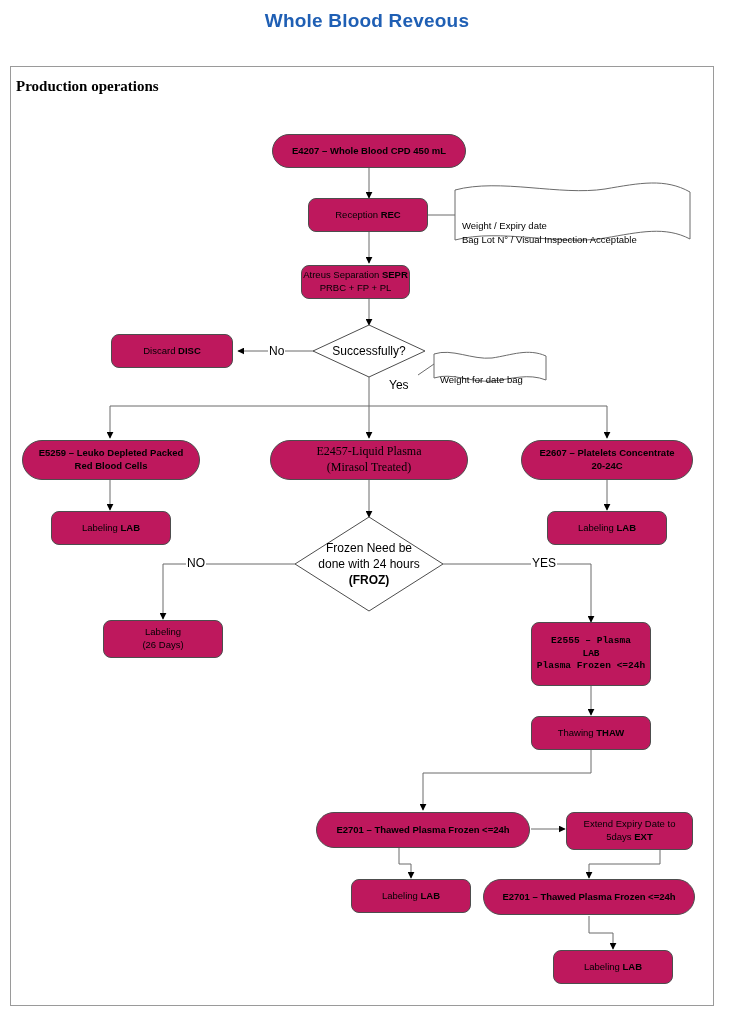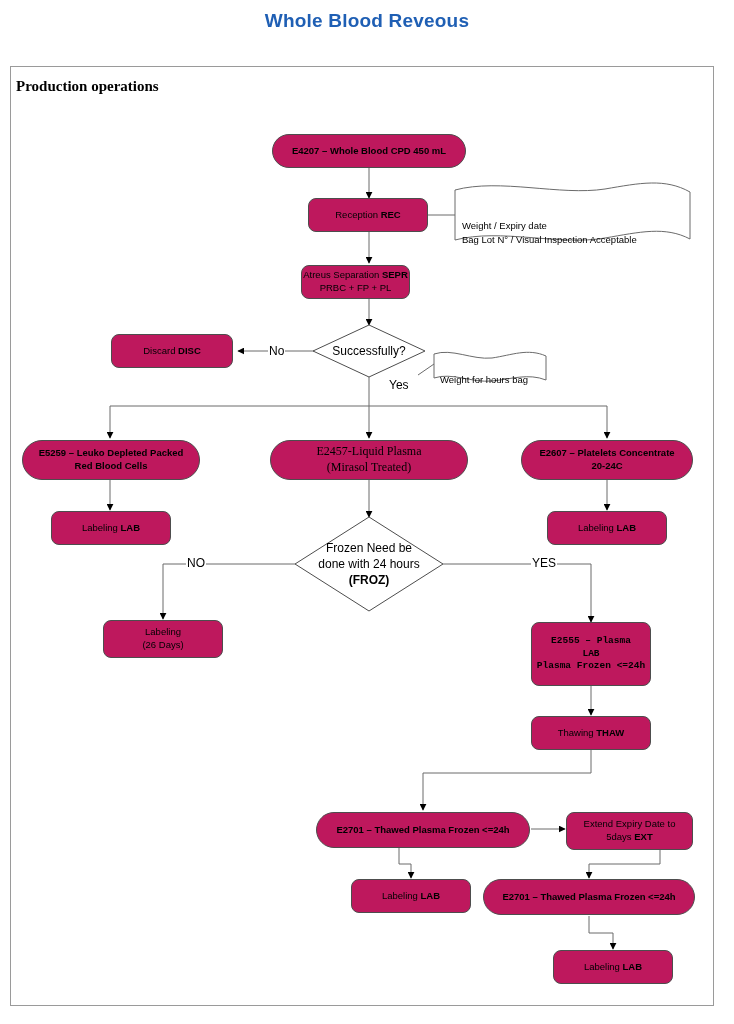--- a/index.html
+++ b/index.html
@@ -195,21 +195,21 @@
 
 <div class="edge-label" style="left:388px; top:378px;">Yes</div>
 
 <div class="node rect" style="left:111px; top:334px; width:122px; height:34px;">
   <span>
     <span>Discard </span><b>DISC</b>
   </span>
 </div>
 
 <div class="note-text" style="left:440px; top:359px; width:110px;">
-  <span>Weight for hours bag</span>
+  <span>Weight for date bag</span>
 </div>
 
 <div class="node stadium" style="left:22px; top:440px; width:178px; height:40px;">
   <span class="bold-all">
     <span class="ln">E5259 – Leuko Depleted Packed</span>
     <span class="ln">Red Blood Cells</span>
   </span>
 </div>
 
 <div class="node stadium serif" style="left:270px; top:440px; width:198px; height:40px;">

